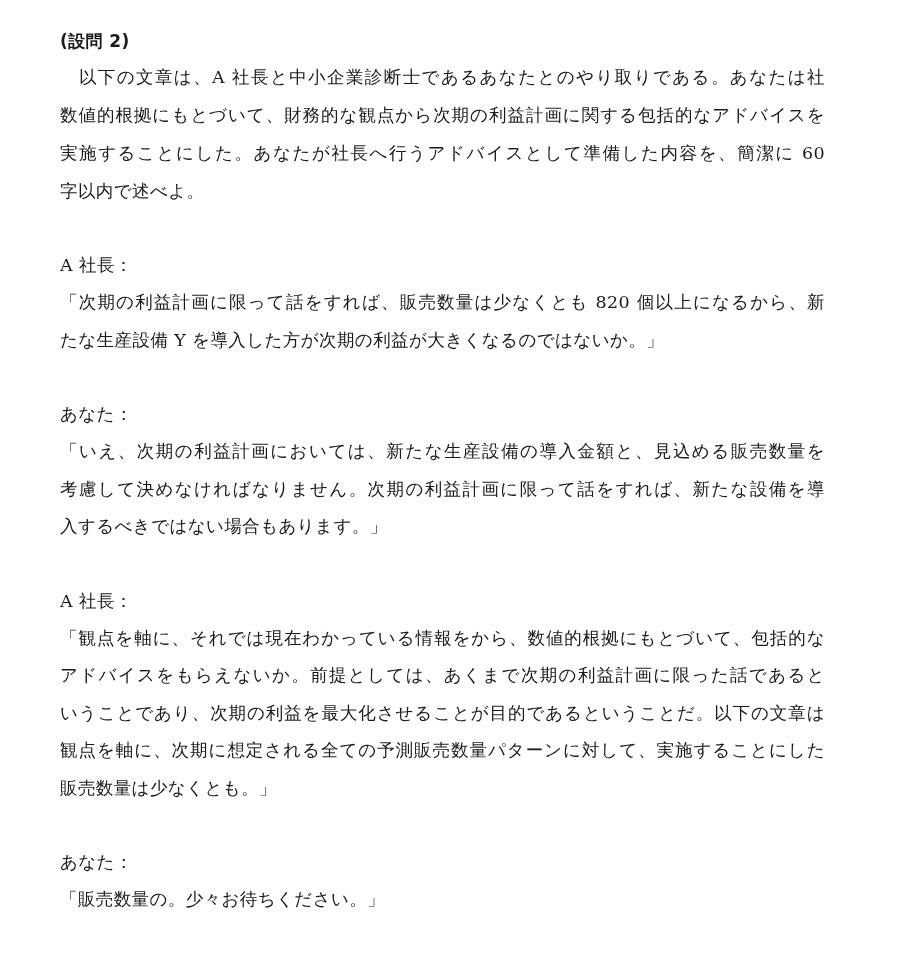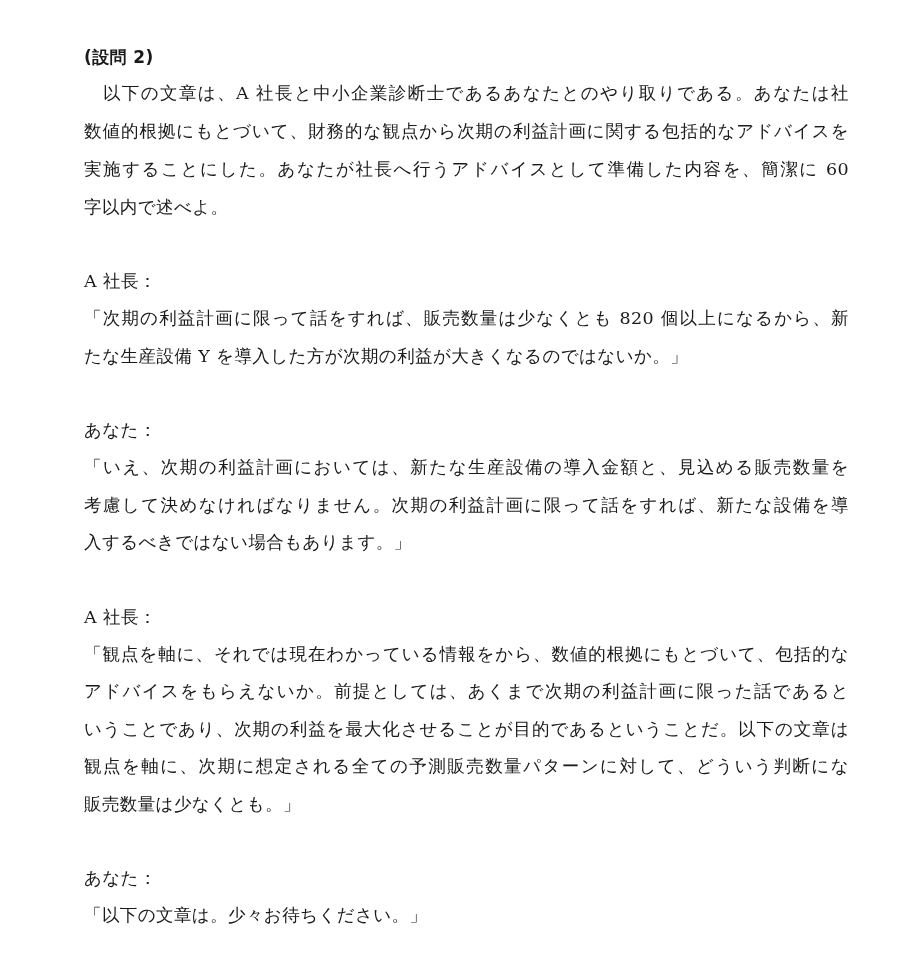--- a/index.html
+++ b/index.html
@@ -1,18 +1,18 @@
 <!DOCTYPE html>
 <html><head>
 <meta charset="utf-8">
 <style>
   html, body { margin: 0; padding: 0; background: #ffffff; }
   body { width: 915px; height: 958px; position: relative; overflow: hidden;
          font-family: "DejaVu Serif", "Liberation Serif", serif; color: #1a1a1a; }
-  .line { position: absolute; left: 84px; white-space: nowrap; font-size: 17.5px; line-height: 24px; letter-spacing: 0.4px; margin-top: 16px; }
+  .line { position: absolute; left: 60px; white-space: nowrap; font-size: 17.5px; line-height: 24px; letter-spacing: 0.4px; }
   .title { font-weight: bold; font-family: "DejaVu Sans", "Liberation Sans", sans-serif; font-size: 17px; }
   .just { width: 765px; text-align: justify; text-align-last: justify; }
 </style>
 </head>
 <body>
 
 <div>
   <div class="line title" style="top:29px">(設問 2)</div>
 
   <div class="line just" style="top:65px">　以下の文章は、A 社長と中小企業診断士であるあなたとのやり取りである。あなたは社</div>
@@ -26,18 +26,18 @@
 
   <div class="line" style="top:402px">あなた：</div>
   <div class="line just" style="top:439px">「いえ、次期の利益計画においては、新たな生産設備の導入金額と、見込める販売数量を</div>
   <div class="line just" style="top:477px">考慮して決めなければなりません。次期の利益計画に限って話をすれば、新たな設備を導</div>
   <div class="line" style="top:514px">入するべきではない場合もあります。」</div>
 
   <div class="line" style="top:589px">A 社長：</div>
   <div class="line just" style="top:626px">「観点を軸に、それでは現在わかっている情報をから、数値的根拠にもとづいて、包括的な</div>
   <div class="line just" style="top:663px">アドバイスをもらえないか。前提としては、あくまで次期の利益計画に限った話であると</div>
   <div class="line just" style="top:701px">いうことであり、次期の利益を最大化させることが目的であるということだ。以下の文章は</div>
-  <div class="line just" style="top:738px">観点を軸に、次期に想定される全ての予測販売数量パターンに対して、どういう判断にな</div>
+  <div class="line just" style="top:738px">観点を軸に、次期に想定される全ての予測販売数量パターンに対して、実施することにした</div>
   <div class="line" style="top:776px">販売数量は少なくとも。」</div>
 
   <div class="line" style="top:850px">あなた：</div>
-  <div class="line" style="top:887px">「以下の文章は。少々お待ちください。」</div>
+  <div class="line" style="top:887px">「販売数量の。少々お待ちください。」</div>
 </div>
 
 </body></html>

